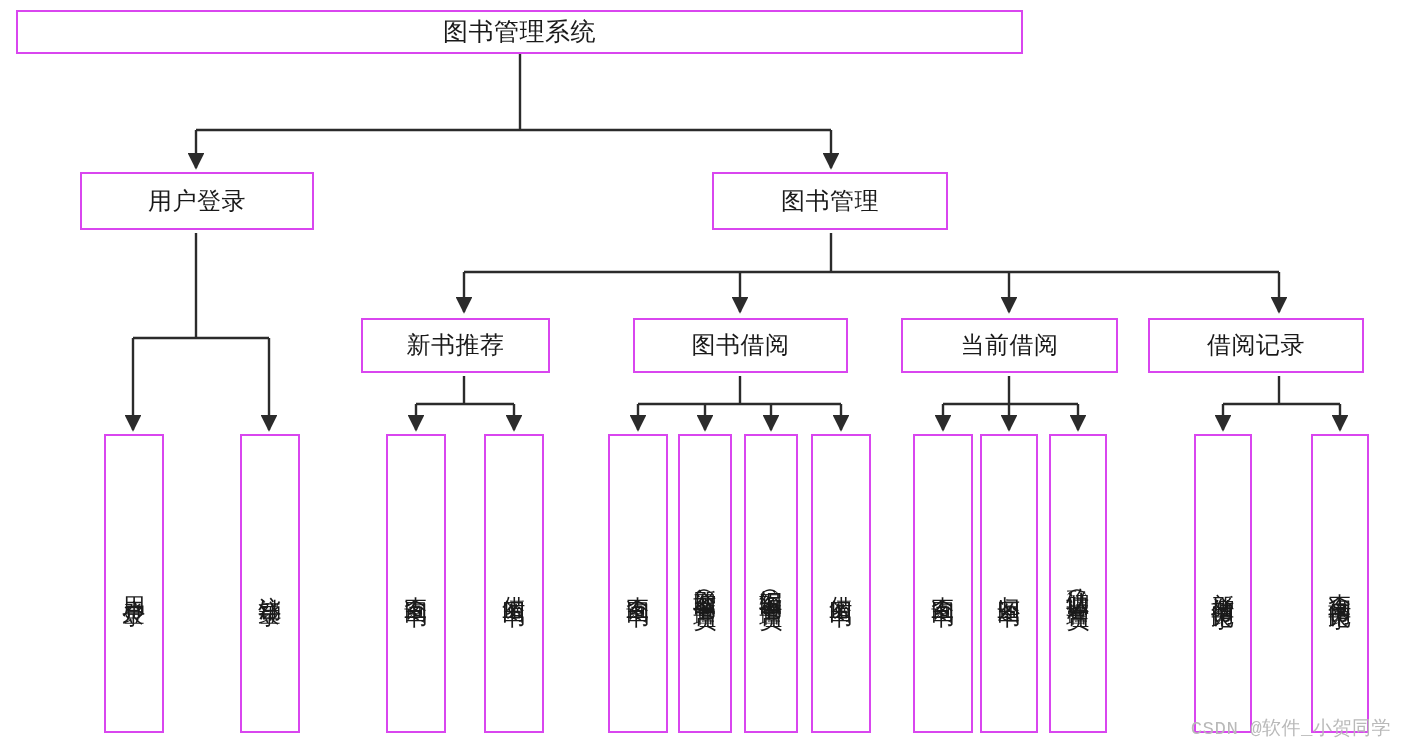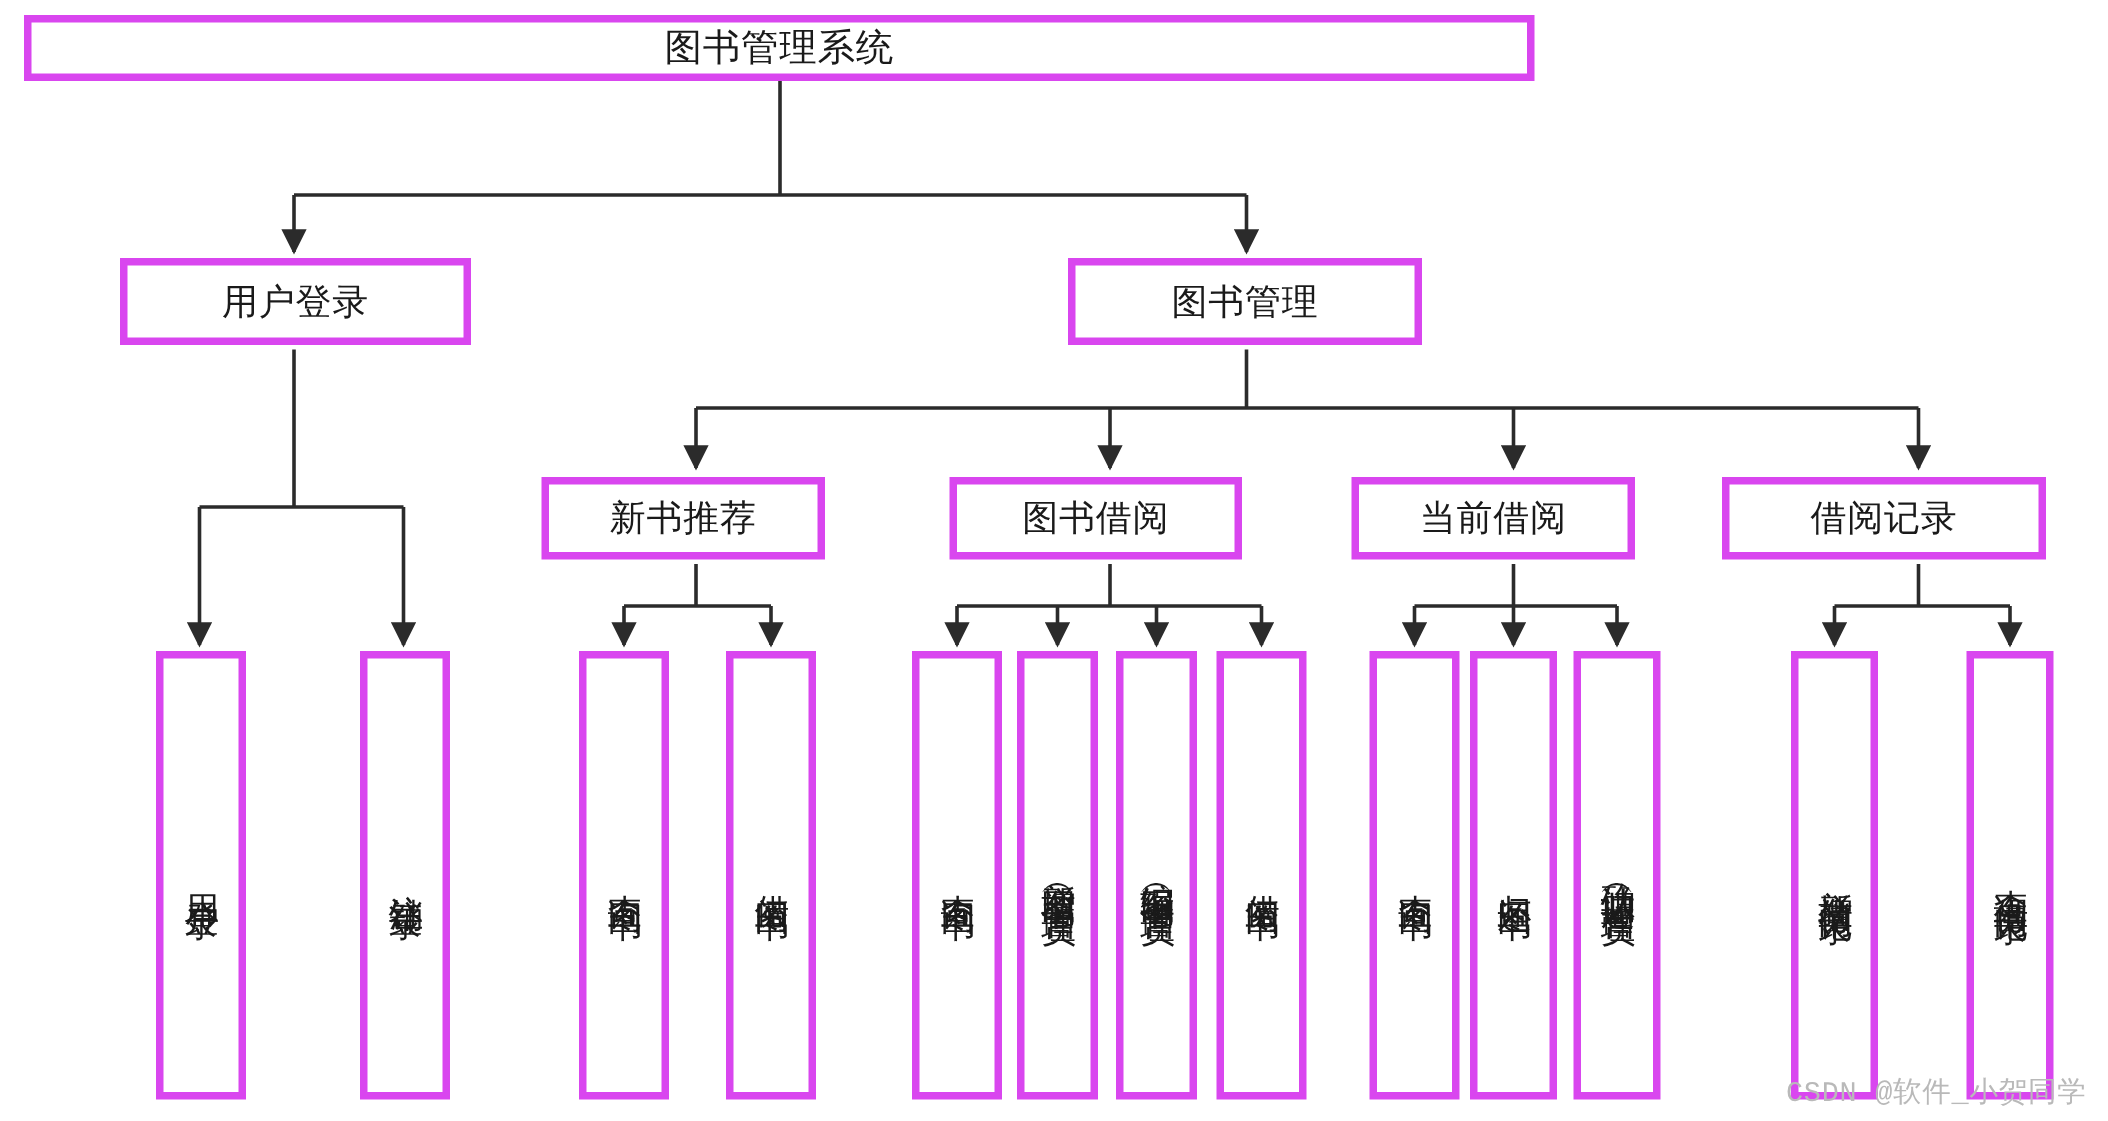--- a/index.html
+++ b/index.html
@@ -24,21 +24,21 @@
     left: 0;
     top: 0;
     width: 1405px;
     height: 747px;
     pointer-events: none;
   }
   .node {
     position: absolute;
     box-sizing: border-box;
     background: #ffffff;
-    border: 5px solid #d946ef;
+    border: 2px solid #d946ef;
     display: flex;
     align-items: center;
     justify-content: center;
     overflow: hidden;
   }
   .node .label {
     color: #1a1a1a;
     text-align: center;
     line-height: 1.18;
     white-space: pre;
@@ -136,24 +136,24 @@
   <div class="node h" style="left:80px; top:172px; width:234px; height:58px;">
     <span class="label">用户登录</span>
   </div>
   <div class="node h" style="left:712px; top:172px; width:236px; height:58px;">
     <span class="label">图书管理</span>
   </div>
 
   <div class="node h" style="left:361px; top:318px; width:189px; height:55px;justify-content:center;">
     <span class="label">新书推荐</span>
   </div>
-  <div class="node h" style="left:633px; top:318px; width:195px; height:55px;">
+  <div class="node h" style="left:633px; top:318px; width:215px; height:55px;">
     <span class="label">图书借阅</span>
   </div>
-  <div class="node h" style="left:901px; top:318px; width:189px; height:55px;">
+  <div class="node h" style="left:901px; top:318px; width:217px; height:55px;">
     <span class="label">当前借阅</span>
   </div>
   <div class="node h" style="left:1148px; top:318px; width:216px; height:55px;">
     <span class="label">借阅记录</span>
   </div>
 
   <div class="node v" style="left:104px; top:434px; width:60px; height:299px;">
     <span class="label">用户登录</span>
   </div>
   <div class="node v" style="left:240px; top:434px; width:60px; height:299px;">

